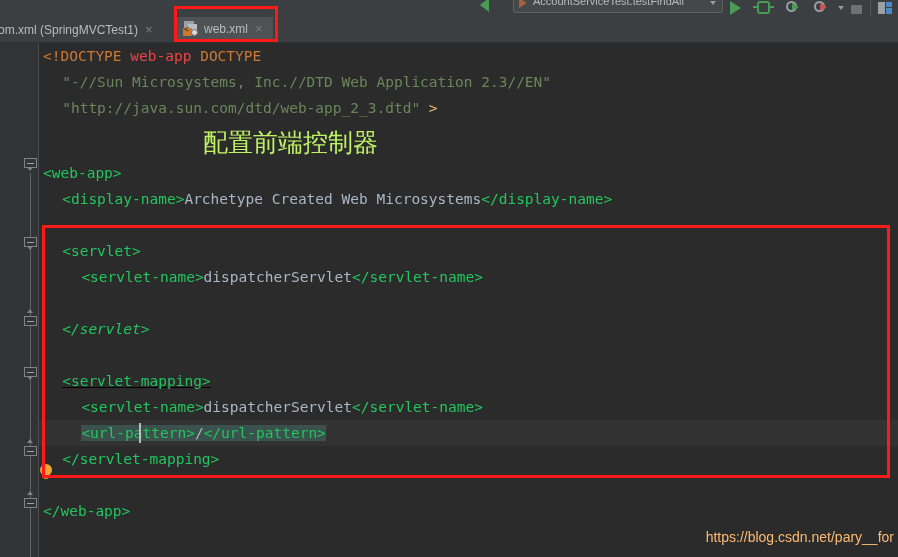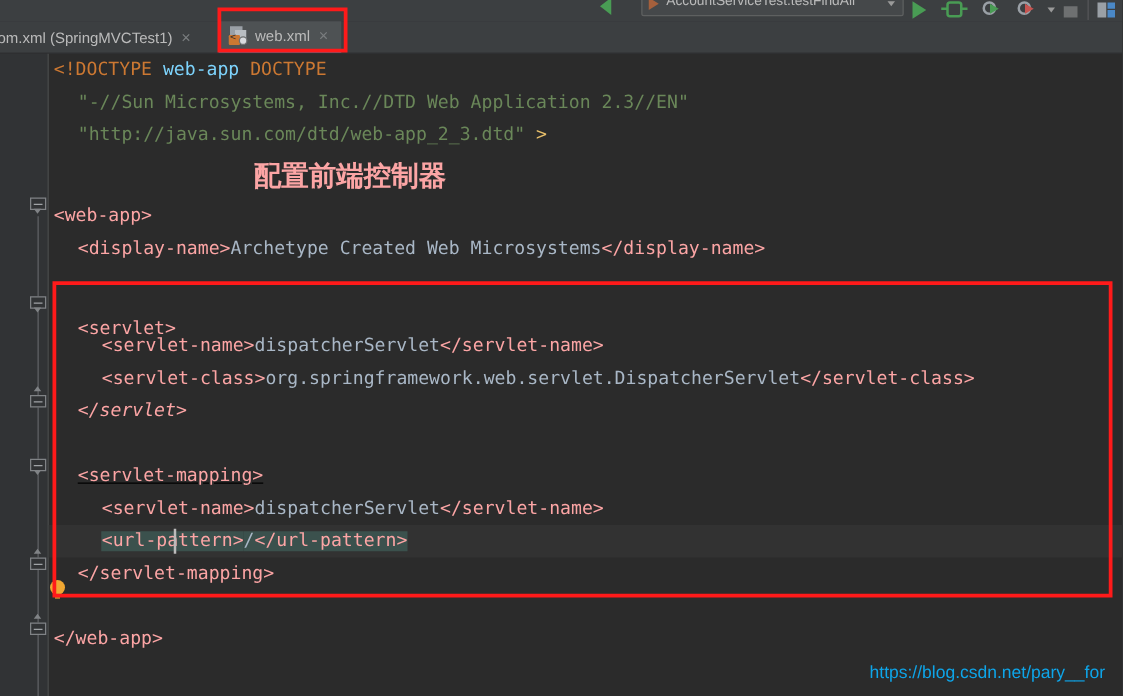--- a/index.html
+++ b/index.html
@@ -333,26 +333,26 @@
     position: absolute;
     left: 0;
     height: 26px;
     line-height: 26px;
     white-space: pre;
     width: 859px;
   }
   .line .txt { padding-left: 4px; }
 
   
-  .t-tag     { color: #fca5a5; }
+  .t-tag     { color: #22c55e; }
   .t-name    { color: #a9b7c6; }
   .t-str     { color: #6a8759; }
   .t-doctype { color: #cc7832; }
   .t-punct   { color: #e8bf6a; }
-  .t-plain   { color: #7dd3fc; }
+  .t-plain   { color: #ef4444; }
 
   
   .row-hl {
     position: absolute;
     left: 0;
     width: 859px; height: 26px;
     background: #323232;
   }
 
   
@@ -366,33 +366,33 @@
   .redbox {
     position: absolute;
     border: 3px solid #ff1a1a;
     box-sizing: border-box;
     pointer-events: none;
   }
   #annot-chinese {
     position: absolute;
     left: 203px; top: 126px;
     font-family: "DejaVu Sans", sans-serif;
-    font-size: 22px;
-    font-weight: bold;
-    color: #fca5a5;
+    font-size: 25px;
+    font-weight: normal;
+    color: #bef264;
     white-space: nowrap;
   }
 
   
   #watermark {
     position: absolute;
-    right: 14px; bottom: 12px;
+    right: 4px; bottom: 12px;
     font-family: "Liberation Sans", sans-serif;
     font-size: 14px;
-    color: #0ea5e9;
+    color: #fdba74;
     white-space: nowrap;
   }
 </style>
 </head>
 <body>
 
 <div id="app">
 
   <div id="toolbar">
     <div class="tb-back"></div>
@@ -479,23 +479,22 @@
     </div>
 
     <div id="code">
       <div class="row-hl" style="top:377px"></div>
 
     <div class="line" style="top: 0px;"><span class="txt" style="padding-left: 4px;"><span class="t-doctype">&lt;!DOCTYPE </span><span class="t-plain">web-app </span><span class="t-doctype">DOCTYPE</span></span></div>
         <div class="line" style="top: 26px;"><span class="txt" style="padding-left: 23.2px;"><span class="t-str">"-//Sun Microsystems, Inc.//DTD Web Application 2.3//EN"</span></span></div>
         <div class="line" style="top: 52px;"><span class="txt" style="padding-left: 23.2px;"><span class="t-str">"http://java.sun.com/dtd/web-app_2_3.dtd" </span><span class="t-punct">&gt;</span></span></div>
         <div class="line" style="top: 117px;"><span class="txt" style="padding-left: 4px;"><span class="t-tag">&lt;web-app&gt;</span></span></div>
         <div class="line" style="top: 143px;"><span class="txt" style="padding-left: 23.2px;"><span class="t-tag">&lt;display-name&gt;</span><span class="t-name">Archetype Created Web Microsystems</span><span class="t-tag">&lt;/display-name&gt;</span></span></div>
-        <div class="line" style="top: 195px; margin-top: 12px;"><span class="txt" style="padding-left: 23.2px;"><span class="t-tag">&lt;servlet&gt;</span></span></div>
+        <div class="line" style="top: 195px;"><span class="txt" style="padding-left: 23.2px;"><span class="t-tag">&lt;servlet&gt;</span></span></div>
         <div class="line" style="top: 221px;"><span class="txt" style="padding-left: 42.4px;"><span class="t-tag">&lt;servlet-name&gt;</span><span class="t-name">dispatcherServlet</span><span class="t-tag">&lt;/servlet-name&gt;</span></span></div>
-        <div class="line" style="top: 247px;"><span class="txt" style="padding-left: 42.4px;"><span class="t-tag">&lt;servlet-class&gt;</span><span class="t-name">org.springframework.web.servlet.DispatcherServlet</span><span class="t-tag">&lt;/servlet-class&gt;</span></span></div>
         <div class="line" style="top: 273px; font-style: italic;"><span class="txt" style="padding-left: 23.2px;"><span class="t-tag">&lt;/servlet&gt;</span></span></div>
         <div class="line" style="top: 325px; text-decoration: underline;"><span class="txt" style="padding-left: 23.2px;"><span class="t-tag">&lt;servlet-mapping&gt;</span></span></div>
         <div class="line" style="top: 351px;"><span class="txt" style="padding-left: 42.4px;"><span class="t-tag">&lt;servlet-name&gt;</span><span class="t-name">dispatcherServlet</span><span class="t-tag">&lt;/servlet-name&gt;</span></span></div>
         <div class="line" style="top: 377px;"><span class="txt" style="padding-left: 42.4px;"><span class="t-tag" style="background: rgb(59, 81, 77);">&lt;url-pattern&gt;</span><span class="t-name" style="background: rgb(59, 81, 77);">/</span><span class="t-tag" style="background: rgb(59, 81, 77);">&lt;/url-pattern&gt;</span></span></div>
         <div class="line" style="top: 455px;"><span class="txt" style="padding-left: 4px;"><span class="t-tag">&lt;/web-app&gt;</span></span></div>
         <div class="line" style="top: 403px;"><span class="txt" style="padding-left: 23.2px;"><span class="t-tag">&lt;/servlet-mapping&gt;</span></span></div>
       </div>
 
     <div id="caret" style="left:139px; top:380px"></div>
 

